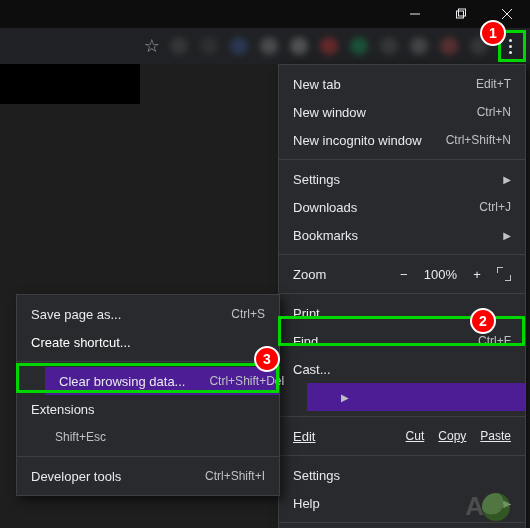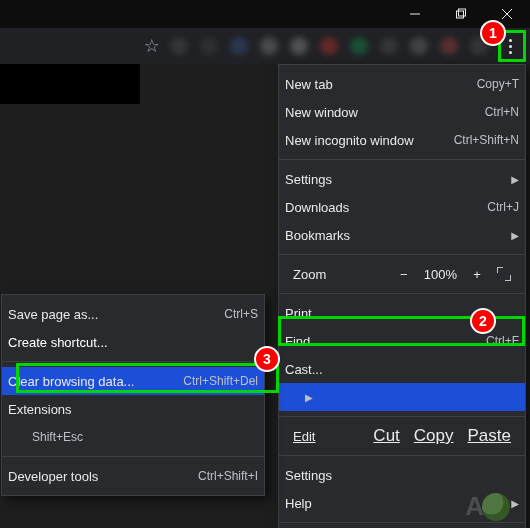--- a/index.html
+++ b/index.html
@@ -15,38 +15,38 @@
   .ext-dot{width:18px;height:18px;border-radius:50%;}
   .kebab{width:24px;height:24px;border-radius:50%;display:flex;flex-direction:column;align-items:center;justify-content:center;gap:3px;}
   .kebab span{width:3px;height:3px;background:#e8eaed;border-radius:50%;}
   .highlight-box{position:absolute;border:3px solid #00d600;pointer-events:none;box-sizing:border-box;}
   .badge{position:absolute;width:22px;height:22px;border-radius:50%;background:#ff0000;border:2px solid #fff;display:flex;align-items:center;justify-content:center;font-weight:bold;color:#fff;font-size:14px;pointer-events:none;}
   
   .page-bg{position:absolute;top:64px;left:0;right:0;bottom:0;background:#1e1e1e;}
   .page-strip{position:absolute;top:64px;left:0;width:140px;height:40px;background:#000;}
   
   .menu{position:absolute;background:#292a2d;border:1px solid #3c4043;box-shadow:4px 4px 10px rgba(0,0,0,.6);padding:5px 0;}
-  .menu .row{display:flex;align-items:center;height:28px;padding:0 6px;white-space:nowrap;}
-  .menu .row.hov{background:#1d4ed8;}
+  .menu .row{display:flex;align-items:center;height:28px;padding:0 14px;white-space:nowrap;}
+  .menu .row.hov{background:#4c1d95;margin-left:28px;}
   .menu .lbl{flex:1;color:#e8eaed;}
   .menu .dim{color:#ffffff;}
   .menu .sc{color:#bdc1c6;margin-left:24px;font-size:12px;}
   .menu .sep{height:1px;background:#3c4043;margin:5px 0;}
   .menu .arrow{color:#bdc1c6;margin-left:20px;font-size:10px;}
   .zoom-row{display:flex;align-items:center;height:28px;padding:0 14px;}
   .zoom-row .zlbl{flex:1;}
   .zoom-ctrl{display:flex;align-items:center;gap:14px;color:#e8eaed;}
   .zoom-ctrl .zbtn{width:12px;text-align:center}
   .fullscreen-icon{display:inline-block;width:14px;height:14px;position:relative;}
   .fullscreen-icon::before,.fullscreen-icon::after{content:"";position:absolute;width:5px;height:5px;border:1px solid #bdc1c6;}
   .fullscreen-icon::before{top:0;left:0;border-right:none;border-bottom:none;}
   .fullscreen-icon::after{bottom:0;right:0;border-left:none;border-top:none;}
   .edit-row{display:flex;align-items:center;height:28px;padding:0 14px;text-decoration:underline;}
   .edit-row .elbl{flex:1}
-  .edit-row .ebtn{margin-left:14px;color:#e8eaed;font-size:17px}
+  .edit-row .ebtn{margin-left:14px;color:#e8eaed;font-size:12px}
   
   .watermark{position:absolute;bottom:6px;right:24px;font-family:Arial,sans-serif;font-size:26px;font-weight:bold;letter-spacing:2px;color:rgba(120,120,120,.45);display:flex;align-items:center;}
   .watermark .logo{width:28px;height:28px;border-radius:50%;background:radial-gradient(circle at 35% 35%, #6aa84f 0 45%, #38761d 46% 100%);margin:0 -4px;opacity:.6}
 </style>
 </head>
 <body>
 
 <div class="window">
 
   <div class="win-controls">
@@ -90,21 +90,21 @@
         <span></span>
     </div>
   </div>
 
   <div class="page-bg"></div>
   <div class="page-strip"></div>
 
   <div class="menu" style="left:278px;top:64px;width:246px;">
     <div class="row">
       <span class="lbl">New tab</span>
-      <span class="sc">Copy+T</span>
+      <span class="sc">Edit+T</span>
     </div>
     <div class="row">
       <span class="lbl">New window</span>
       <span class="sc">Ctrl+N</span>
     </div>
     <div class="row">
       <span class="lbl">New incognito window</span>
       <span class="sc">Ctrl+Shift+N</span>
     </div>
     <div class="sep"></div>
@@ -156,21 +156,21 @@
       <span class="lbl">Settings</span>
     </div>
     <div class="row">
       <span class="lbl">Help</span>
       <span class="arrow">▶</span>
     </div>
     <div class="sep"></div>
 
   </div>
 
-  <div class="menu" style="left:1px;top:294px;width:262px;">
+  <div class="menu" style="left:16px;top:294px;width:262px;">
     <div class="row">
       <span class="lbl">Save page as...</span>
       <span class="sc">Ctrl+S</span>
     </div>
     <div class="row">
       <span class="lbl dim">Create shortcut...</span>
     </div>
     <div class="sep"></div>
     <div class="row hov">
       <span class="lbl">Clear browsing data...</span>

